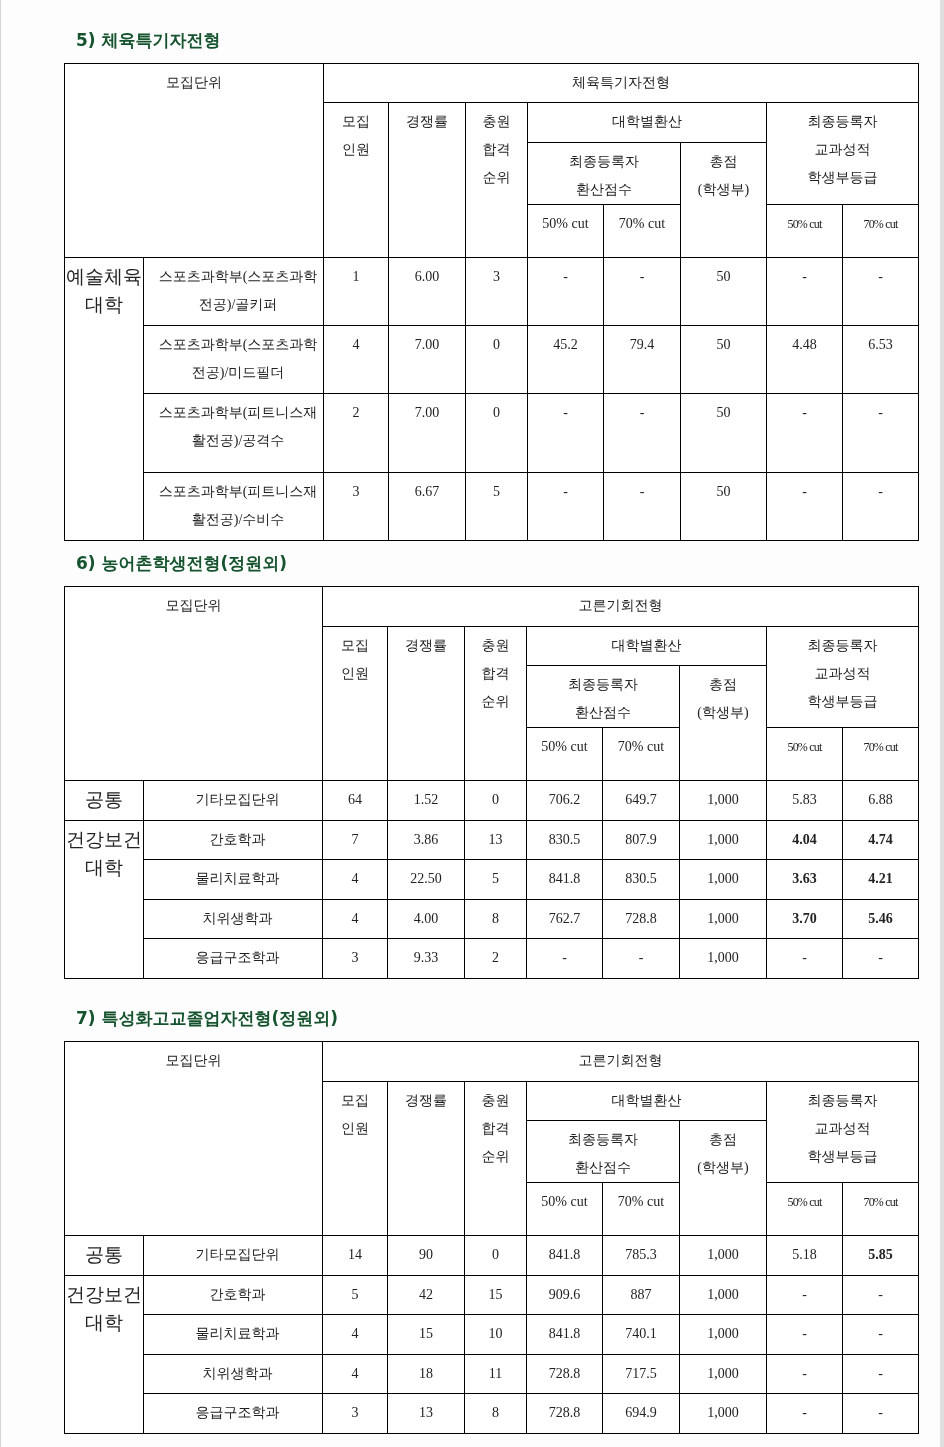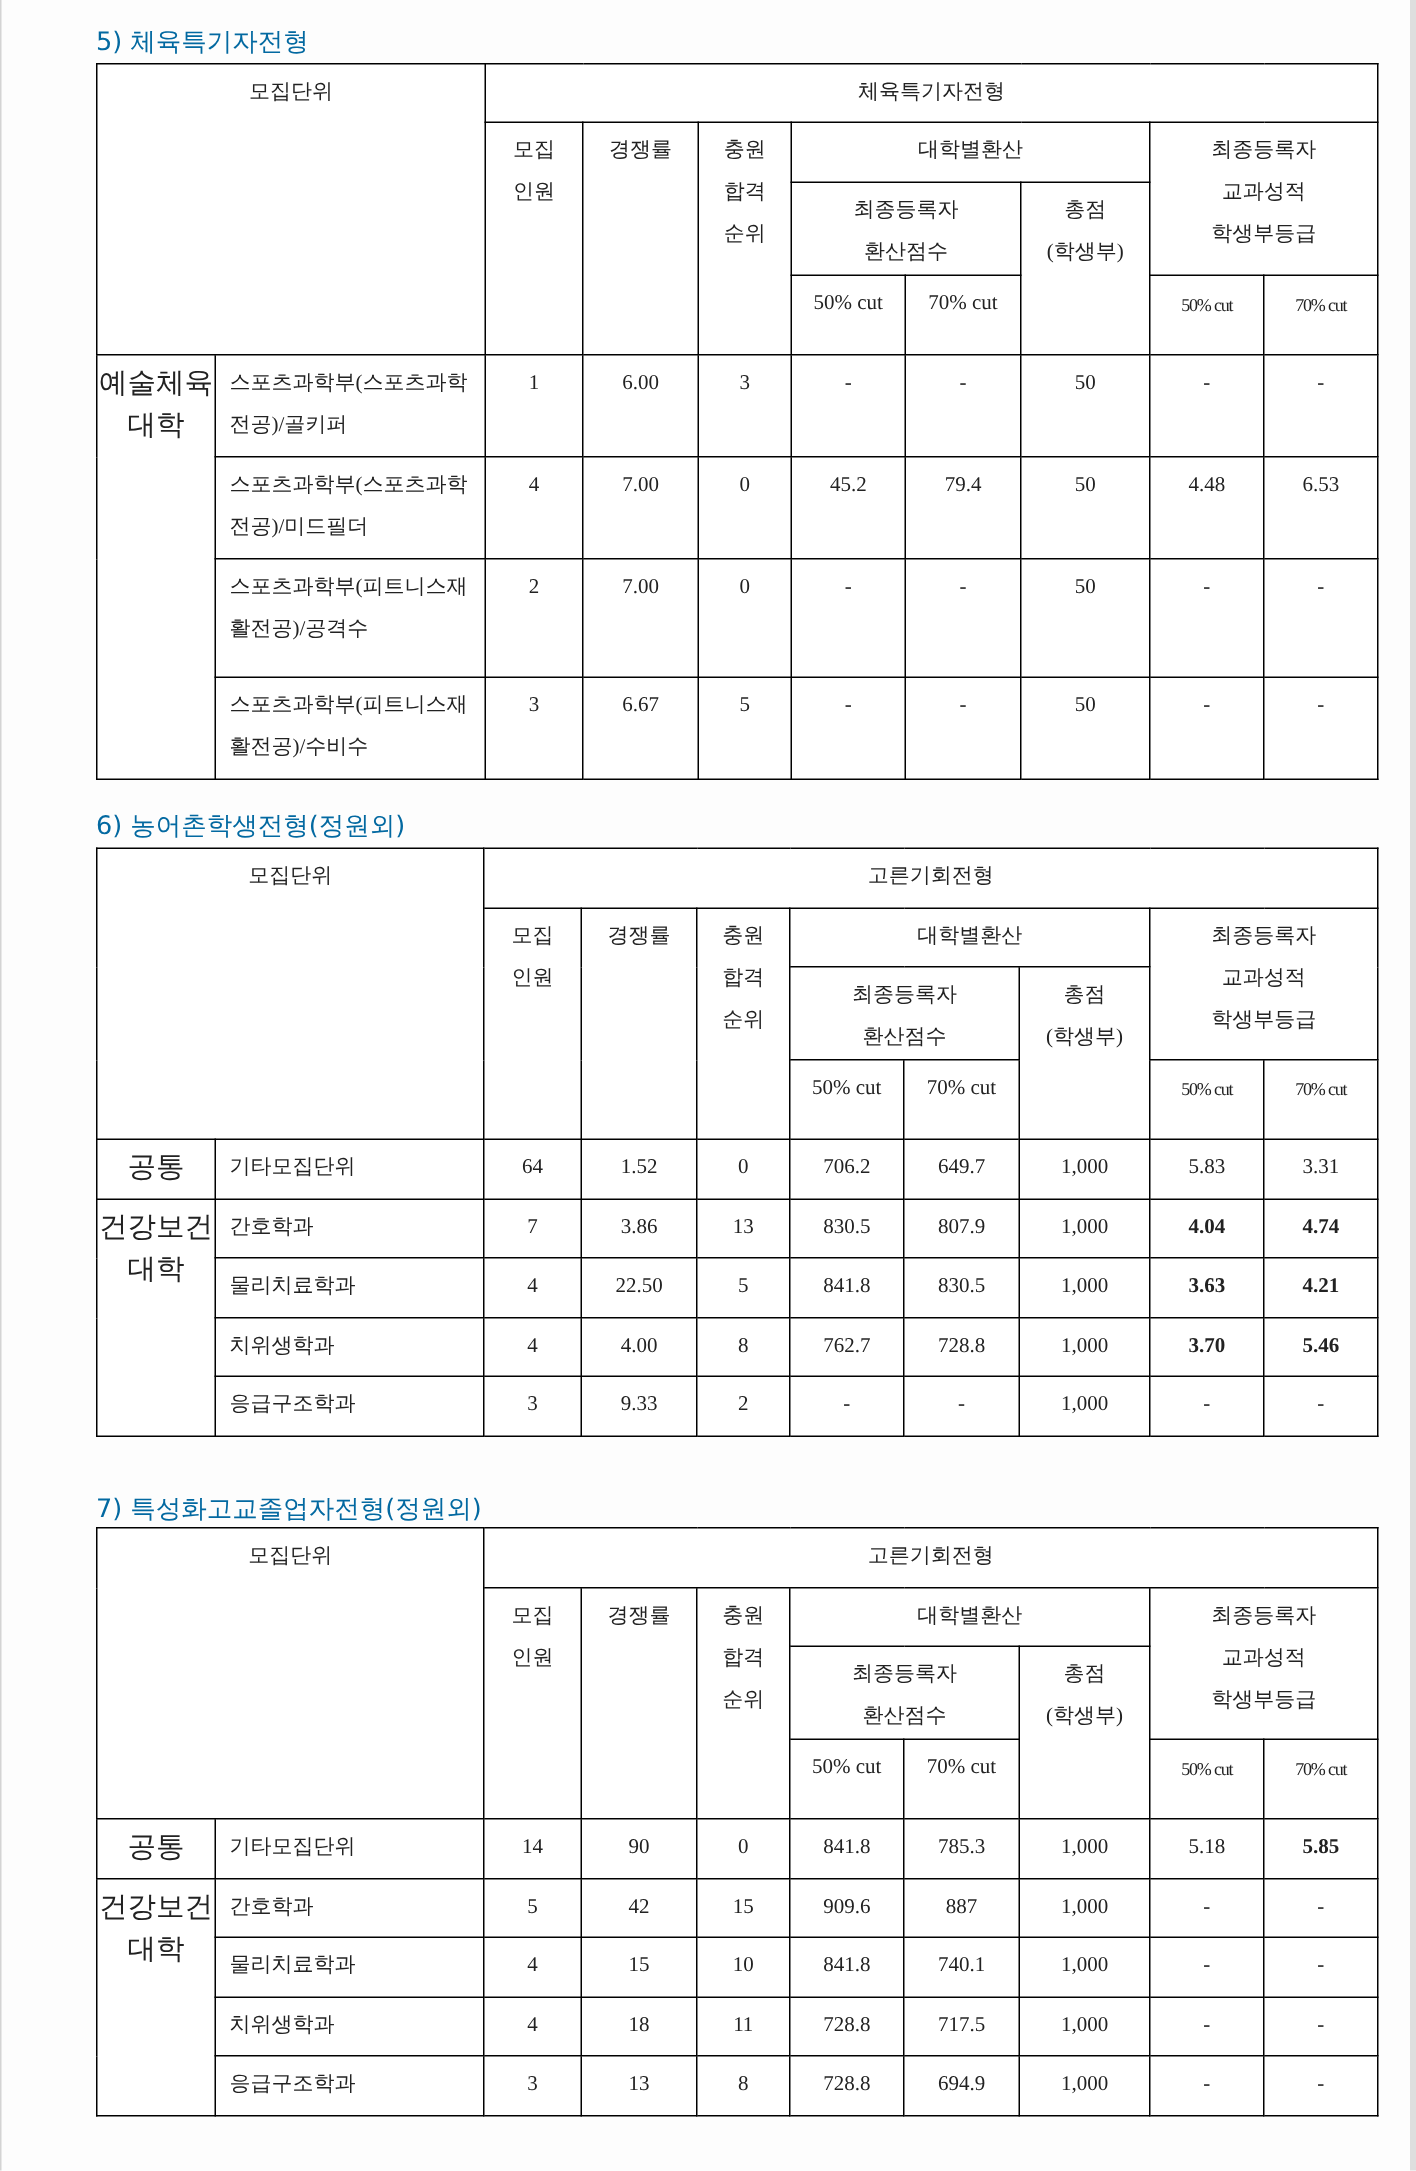--- a/index.html
+++ b/index.html
@@ -9,35 +9,35 @@
     font-family: "DejaVu Sans", "Liberation Sans", sans-serif;
     color: #111;
     position: relative;
   }
   .right-edge { position: absolute; right: 0; top: 0; width: 4px; height: 1447px; background: #dedede; }
   .left-edge { position: absolute; left: 0; top: 0; width: 1px; height: 1447px; background: #d4d4d4; }
   .page { position: absolute; left: 0; top: 0; width: 940px; }
   .section { position: absolute; left: 64px; }
   .sec-title {
     font-family: "DejaVu Sans", sans-serif;
-    font-weight: normal; font-size: 17px; color: #0369a1;
-    height: 22px; line-height: 22px; margin: 0; white-space: nowrap;
+    font-weight: bold; font-size: 17px; color: #14532d;
+    height: 22px; line-height: 22px; margin: 12px; white-space: nowrap;
   }
   table.adm {
     border-collapse: collapse; table-layout: fixed;
     width: 854px; background: #fff; font-family: Liberation Serif, serif;
   }
   table.adm td {
     border: 1.5px solid #000;
     font-size: 14px; text-align: center; vertical-align: top;
     padding: 0; line-height: 28px; color: #222;
     overflow: hidden;
   }
   table.adm td.small { font-size: 12px; letter-spacing: -0.8px; }
-  table.adm td.unit { text-align: left; padding-left: 9px; }
+  table.adm td.unit { text-align: center; padding-left: 9px; }
   table.adm td.college { font-size: 19px; }
   .b { font-weight: bold; color: #000; }
   .pt { padding-top: 5px !important; }
 </style>
 </head>
 <body>
 
 <div class="left-edge"></div>
 <div class="right-edge"></div>
 
@@ -169,21 +169,21 @@
       <tr style="height:40px">
         <td class="pt college">공통</td>
         <td class="pt unit">기타모집단위</td>
         <td class="pt">64</td>
         <td class="pt">1.52</td>
         <td class="pt">0</td>
         <td class="pt">706.2</td>
         <td class="pt">649.7</td>
         <td class="pt">1,000</td>
         <td class="pt">5.83</td>
-        <td class="pt">3.31</td>
+        <td class="pt">6.88</td>
       </tr>
       <tr style="height:39px">
         <td rowspan="4" class="pt college"><span>건강보건</span><br><span>대학</span></td>
         <td class="pt unit">간호학과</td>
         <td class="pt">7</td>
         <td class="pt">3.86</td>
         <td class="pt">13</td>
         <td class="pt">830.5</td>
         <td class="pt">807.9</td>
         <td class="pt">1,000</td>

